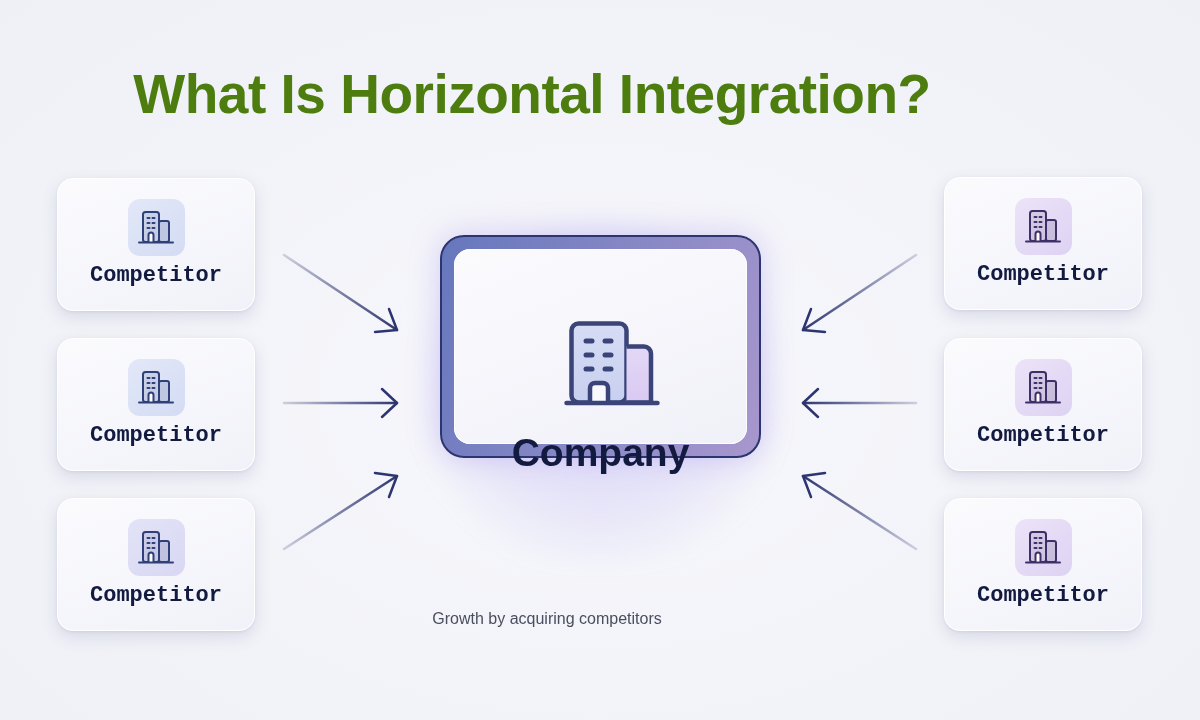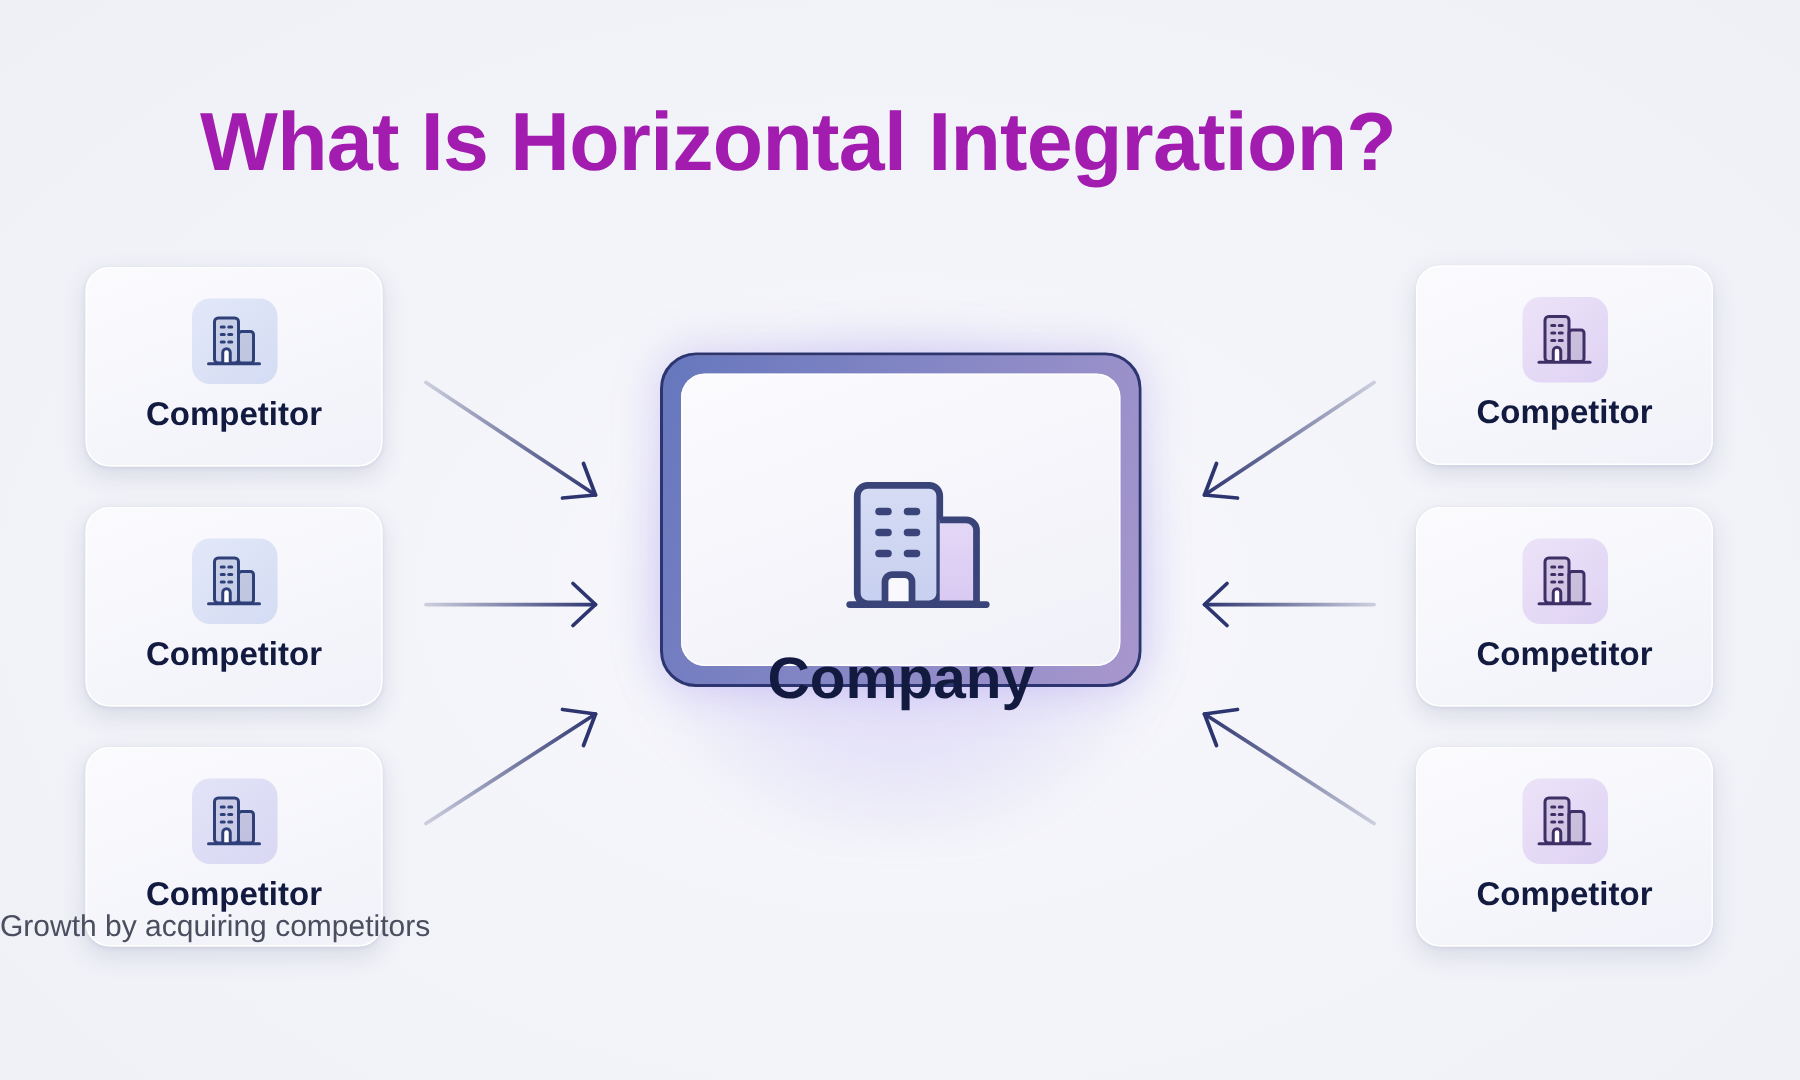--- a/index.html
+++ b/index.html
@@ -6,28 +6,29 @@
     html, body { width: 1200px; height: 720px; overflow: hidden; }
     body {
       background: radial-gradient(ellipse at 50% 55%, #f7f7fc 0%, #f2f3f8 60%, #eef0f6 100%);
       font-family: "Liberation Sans", "DejaVu Sans", sans-serif;
       position: relative;
       color: #131a40;
     }
     .title {
       position: absolute; left: 0; top: 62px; width: 1064px;
       text-align: center; font-size: 55px; font-weight: 700;
-      color: #a21caf; letter-spacing: -0.5px;
+      color: #4d7c0f; letter-spacing: -0.5px;
     }
     .card {
       position: absolute; width: 198px; height: 133px;
       background: linear-gradient(160deg, #fbfbfe 0%, #f1f2f9 100%);
       border: 1.5px solid #ffffff;
       border-radius: 16px;
       box-shadow: 0 6px 16px rgba(80, 90, 140, 0.16), 0 1px 3px rgba(80, 90, 140, 0.10);
+      font-family: Liberation Mono, monospace;
     }
     .card .icon-tile {
       position: absolute; left: 70px; top: 20px; width: 57px; height: 57px;
       border-radius: 12px;
       display: flex; align-items: center; justify-content: center;
     }
     .card.left .icon-tile { background: linear-gradient(140deg, #e2e8f8, #d4dcf4); }
     .card.left.alt .icon-tile { background: linear-gradient(140deg, #e2e3f8, #d9d7f3); }
     .card.right .icon-tile { background: linear-gradient(140deg, #ece3f8, #ded2f3); }
     .card .label {
@@ -54,21 +55,21 @@
       box-shadow: inset 0 0 0 1px rgba(255,255,255,0.9);
     }
     .center-icon { position: absolute; left: 110px; top: 72px; }
     .center-label {
       position: absolute; left: 0; top: 182px; width: 100%;
       text-align: center; font-size: 39px; font-weight: 700; color: #131a40;
     }
     .arrows { position: absolute; left: 0; top: 0; }
     .subtitle {
       position: absolute; left: 0; top: 605px; width: 1094px;
-      font-size: 20px; line-height: 27px; color: #4a4e5e;
+      text-align: center; font-size: 16px; line-height: 27px; color: #4a4e5e;
     }
   </style>
 </head>
 <body>
 
 <svg width="0" height="0" style="position:absolute">
   <defs>
     <symbol id="bld" viewBox="0 0 40 36">
       <rect x="6" y="2" width="16" height="30" rx="2.5" fill="currentColor" fill-opacity="0.12" stroke="currentColor" stroke-width="2"></rect>
       <rect x="22" y="11" width="10" height="21" rx="2" fill="currentColor" fill-opacity="0.16" stroke="currentColor" stroke-width="2"></rect>

